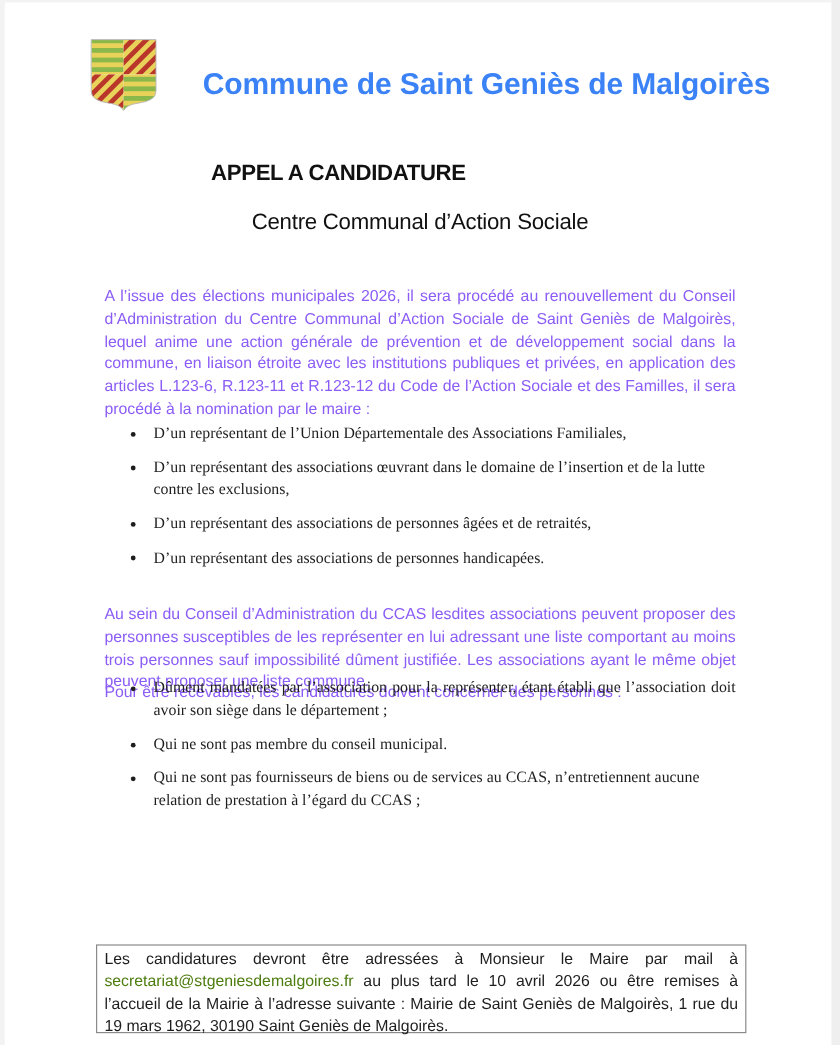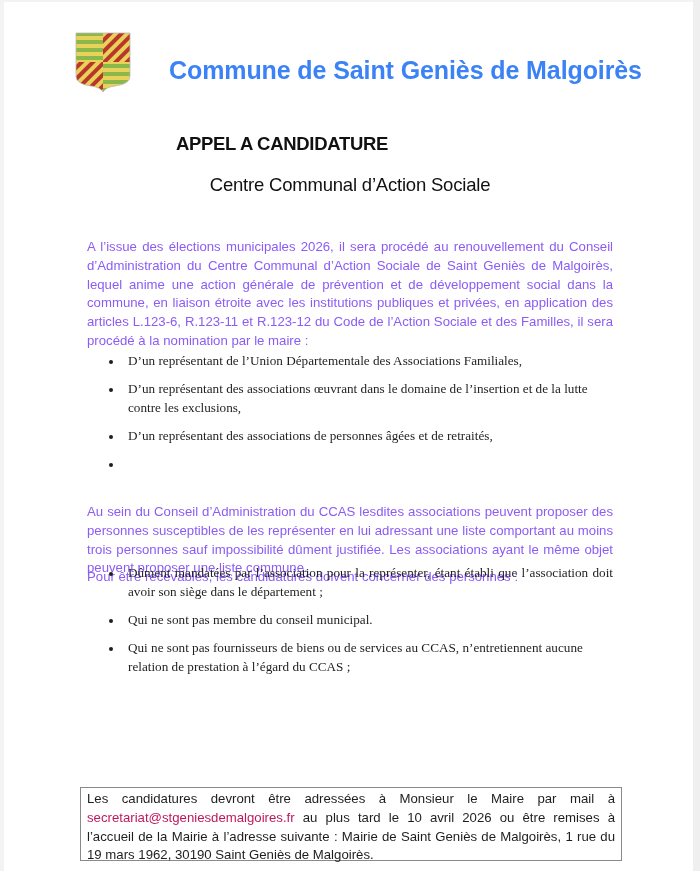--- a/index.html
+++ b/index.html
@@ -51,21 +51,21 @@
       border-radius: 50%; background: #1e1e1e;
     }
     .list1 { top: 352px; }
     .list2 { top: 564px; }
     .notice-box {
       position: absolute; left: 80px; top: 787px; width: 528px; height: 70px;
       border: 1.5px solid #8a8a8a; padding: 2px 6px 0 6px;
       font-size: 13.2px; line-height: 18.8px; color: #1e1e1e;
       text-align: justify;
     }
-    .notice-box a { color: #be185d; text-decoration: none; margin-top: 13px; }
+    .notice-box a { color: #4d7c0f; text-decoration: none; margin-top: 13px; }
     .right-strip { position: absolute; right: 0; top: 0; width: 7px; height: 871px; background: #efefef; }
   </style>
 </head>
 <body>
 
 <div class="page">
 
   <svg class="crest" viewBox="0 0 56 61">
     <defs>
       <clipPath id="shield">
@@ -94,21 +94,21 @@
 
 <h2 class="doc-title">APPEL A CANDIDATURE</h2>
 <h3 class="doc-subtitle">Centre Communal d’Action Sociale</h3>
 
 <p class="body-text p1">A l’issue des élections municipales 2026, il sera procédé au renouvellement du Conseil d’Administration du Centre Communal d’Action Sociale de Saint Geniès de Malgoirès, lequel anime une action générale de prévention et de développement social dans la commune, en liaison étroite avec les institutions publiques et privées, en application des articles L.123-6, R.123-11 et R.123-12 du Code de l’Action Sociale et des Familles, il sera procédé à la nomination par le maire :</p>
 
 <ul class="bullets list1">
   <li><span class="dot"></span><span>D’un représentant de l’Union Départementale des Associations Familiales,</span></li>
   <li><span class="dot"></span><span>D’un représentant des associations œuvrant dans le domaine de l’insertion et de la lutte contre les exclusions,</span></li>
   <li><span class="dot"></span><span>D’un représentant des associations de personnes âgées et de retraités,</span></li>
-  <li><span class="dot"></span></li>
+  <li><span class="dot"></span><span>D’un représentant des associations de personnes handicapées.</span></li>
 </ul>
 
 <p class="body-text p2">Au sein du Conseil d’Administration du CCAS lesdites associations peuvent proposer des personnes susceptibles de les représenter en lui adressant une liste comportant au moins trois personnes sauf impossibilité dûment justifiée. Les associations ayant le même objet peuvent proposer une liste commune.</p>
 
 <p class="body-text p3">Pour être recevables, les candidatures doivent concerner des personnes :</p>
 
 <ul class="bullets list2">
   <li class="justify"><span class="dot"></span><span>Dûment mandatées par l’association pour la représenter, étant établi que l’association doit avoir son siège dans le département ;</span></li>
   <li><span class="dot"></span><span>Qui ne sont pas membre du conseil municipal.</span></li>
   <li><span class="dot"></span><span>Qui ne sont pas fournisseurs de biens ou de services au CCAS, n’entretiennent aucune relation de prestation à l’égard du CCAS ;</span></li>

